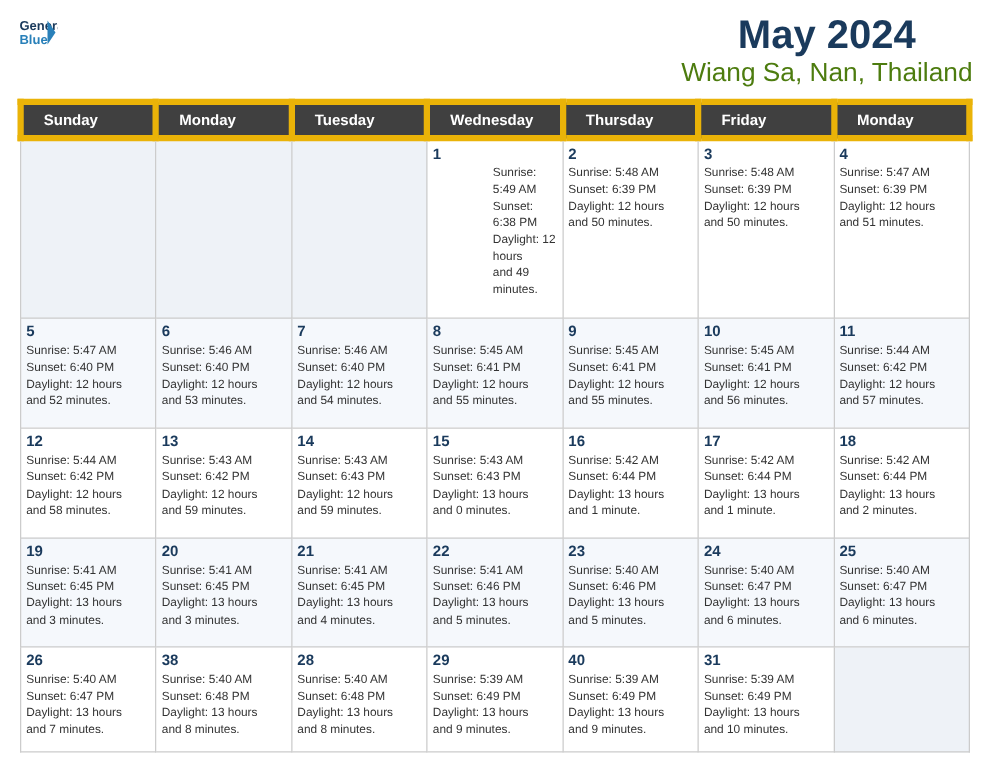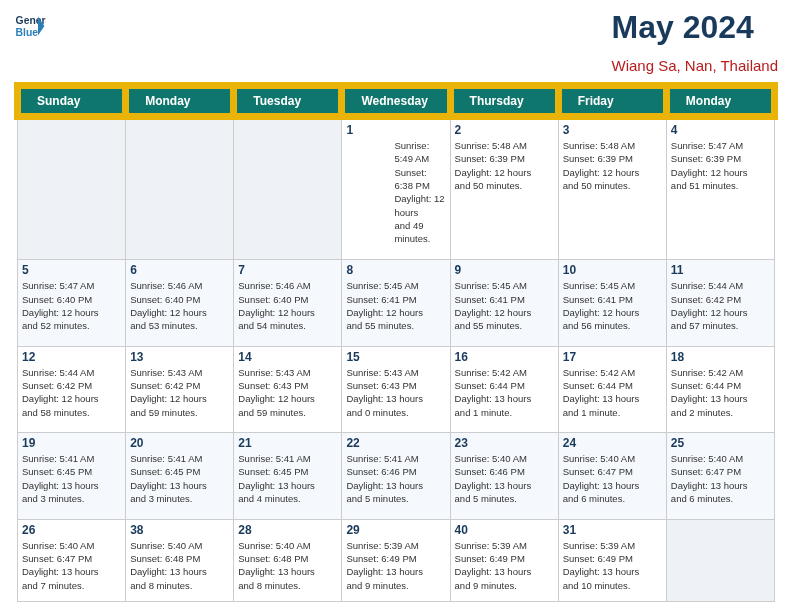--- a/index.html
+++ b/index.html
@@ -26,47 +26,47 @@
     .logo {
       display: flex;
       align-items: center;
       gap: 4px;
     }
     .logo-icon {
       width: 32px;
       height: 32px;
     }
     .title-block {
-      text-align: left;
+      text-align: center;
     }
     .month-title {
       font-size: 32px;
       font-weight: bold;
       color: #1a3a5c;
       line-height: 1.1;
     }
     .location-title {
-      font-size: 15px;
-      color: #b91c1c;
-      margin-top: 12px;
+      font-size: 21px;
+      color: #4d7c0f;
+      margin-top: 2px;
     }
     .calendar {
       flex: 1;
       border: 1px solid #ccc;
       border-collapse: collapse;
       width: 100%;
       table-layout: fixed;
     }
     .calendar thead th {
-      background: #0f766e;
+      background: #404040;
       color: #fff;
       font-size: 12px;
       font-weight: bold;
       padding: 5px 16px;
-      border: 7px solid #eab308;
+      border: 5px solid #eab308;
       text-align: left;
     }
     .calendar tbody tr {
       height: 80px;
     }
     .calendar tbody tr:last-child {
       height: 72px;
     }
     .calendar tbody td {
       border: 1px solid #ccc;

